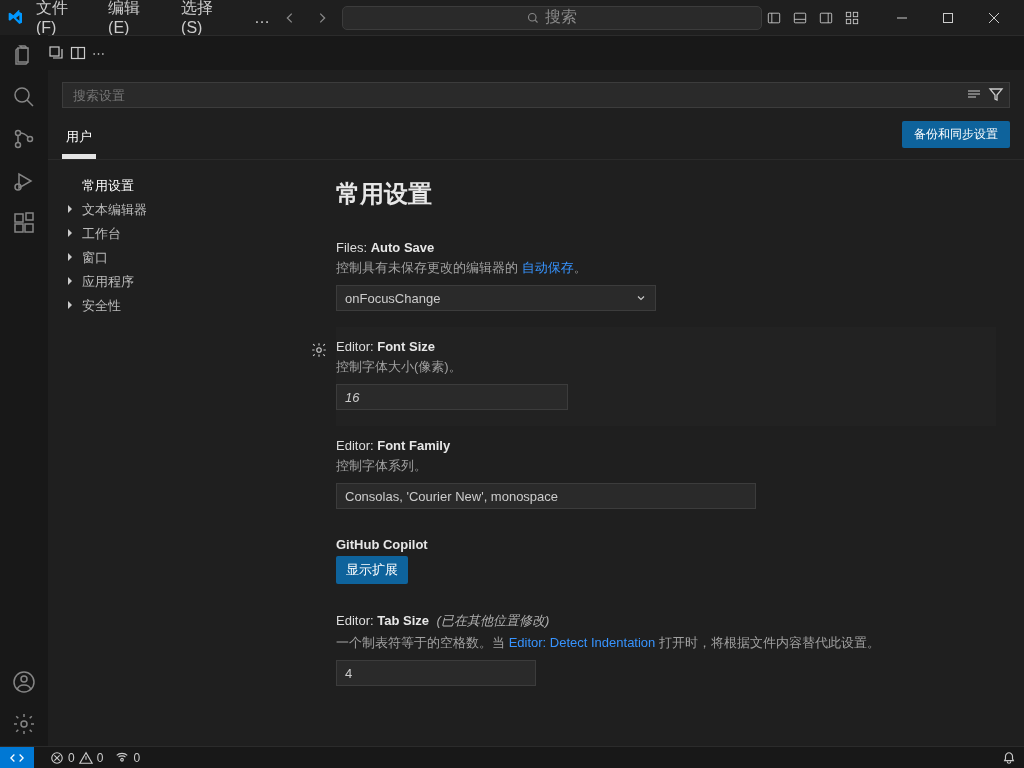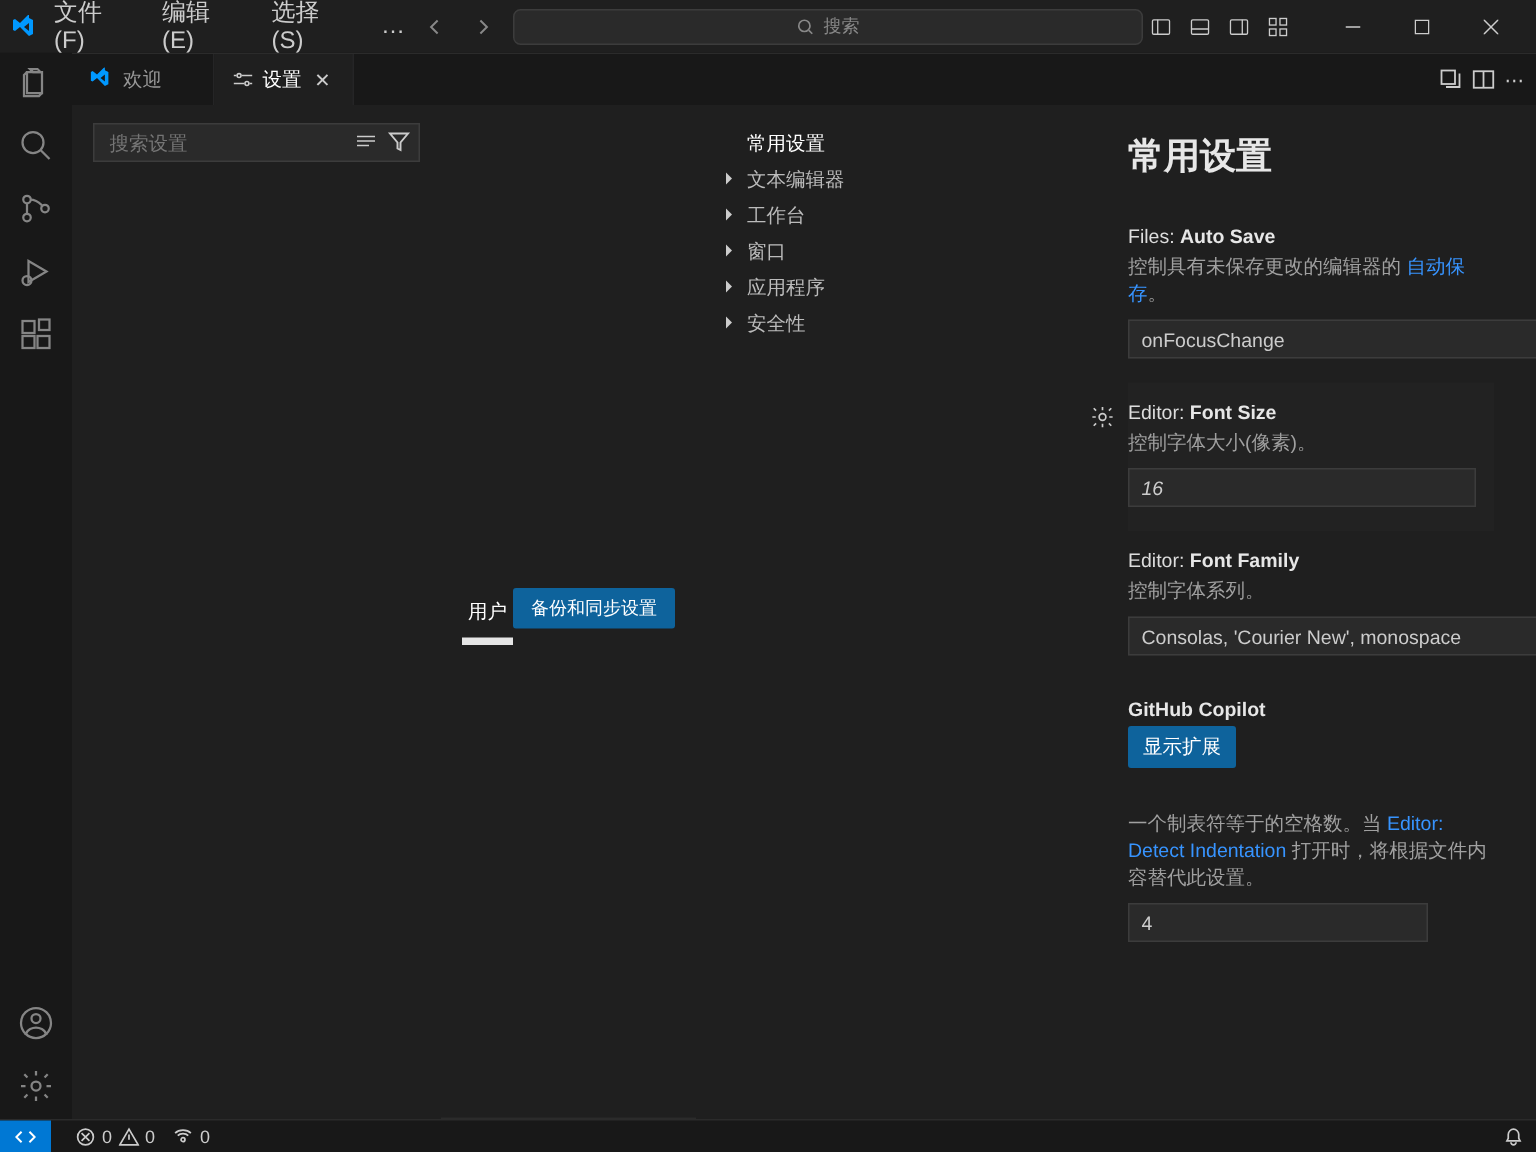--- a/index.html
+++ b/index.html
@@ -4,37 +4,37 @@
 <style>
 * { margin: 0; padding: 0; box-sizing: border-box; }
 body { font-family: -apple-system, "Segoe UI", sans-serif; background: #1e1e1e; color: #cccccc; font-size: 13px; width: 1024px; height: 768px; overflow: hidden; display: flex; flex-direction: column; }
 .titlebar { height: 35px; background: #1f1f1f; display: flex; align-items: center; padding: 0 8px; justify-content: space-between; color: #cccccc; }
 .titlebar-left { display: flex; align-items: center; gap: 4px; }
 .titlebar-center { display: flex; align-items: center; gap: 8px; flex: 1; justify-content: center; }
 .titlebar-right { display: flex; align-items: center; gap: 2px; }
 .vscode-logo { width: 16px; height: 16px; color: #0098ff; }
 .menu-item { padding: 4px 8px; cursor: default; font-size: 16px; }
 .nav-arrow { width: 24px; height: 24px; display: flex; align-items: center; justify-content: center; color: #888; cursor: default; }
-.search-bar { background: #2a2a2a; border: 1px solid #3c3c3c; border-radius: 5px; height: 24px; width: 420px; display: flex; align-items: center; justify-content: center; color: #888; gap: 6px; font-size: 12px; }
+.search-bar { background: #2a2a2a; border: 1px solid #3c3c3c; border-radius: 5px; height: 24px; width: 420px; display: flex; align-items: center; justify-content: center; color: #888; gap: 6px; font-size: 16px; }
 .layout-icon { width: 24px; height: 24px; display: flex; align-items: center; justify-content: center; color: #ccc; cursor: default; }
 .window-btn { width: 44px; height: 30px; display: flex; align-items: center; justify-content: center; color: #ccc; cursor: default; }
 .main-area { display: flex; flex: 1; overflow: hidden; }
 .activity-bar { width: 48px; background: #181818; display: flex; flex-direction: column; align-items: center; padding-top: 8px; justify-content: space-between; padding-bottom: 10px;}
 .activity-top, .activity-bottom { display: flex; flex-direction: column; gap: 18px; align-items: center; }
 .activity-icon { width: 24px; height: 24px; color: #858585; display: flex; align-items: center; justify-content: center; cursor: default; }
 .activity-bar .activity-icon { position: relative; padding: 4px 0;}
 .editor-area { flex: 1; display: flex; flex-direction: column; background: #1f1f1f; overflow: hidden;}
 .tab-bar { height: 35px; background: #181818; display: flex; align-items: stretch; justify-content: space-between; border-top: 1px solid #2b2b2b; }
 .tabs { display: flex; }
 .tab { display: flex; align-items: center; padding: 0 12px; gap: 6px; background: #181818; color: #969696; font-size: 13px; border-right: 1px solid #252526; cursor: default; }
 .tab.active { background: #1f1f1f; color: #fff; }
 .tab-close { width: 16px; height: 16px; display: flex; align-items: center; justify-content: center; color: #ccc; visibility: hidden; }
 .tab.active .tab-close, .tab:hover .tab-close { visibility: visible; }
 .tab-actions { display: flex; align-items: center; padding-right: 8px; gap: 6px; color: #ccc; }
-.settings-root { flex: 1; display: flex; overflow: hidden; }
+.settings-root { flex: 1; display: flex; flex-direction: column; overflow: hidden; }
 .settings-search-row { padding: 12px 14px 6px 14px; }
 .settings-search { width: 100%; background: #2a2a2a; border: 1px solid #3c3c3c; height: 26px; color: #ccc; padding: 0 30px 0 10px; font-size: 13px; position: relative; }
 .settings-search-wrap { position: relative; }
 .settings-search-icons { position: absolute; right: 6px; top: 4px; display: flex; gap: 6px; color: #ccc; }
 .settings-scope-row { display: flex; align-items: center; padding: 6px 14px 0 14px; justify-content: space-between; border-bottom: 1px solid #2b2b2b; }
 .scope-tab { padding: 8px 4px; color: #aaa; font-size: 13px; border-bottom: 1px solid transparent; cursor: default;}
 .scope-tab.active { color: #fff; border-bottom: 5px solid #e5e5e5; }
 .sync-btn { background: #0e639c; color: #fff; border: none; padding: 5px 12px; font-size: 12px; border-radius: 2px; margin-bottom: 10px; cursor: default;}
 .settings-body { display: flex; flex: 1; overflow: hidden; }
 .settings-toc { width: 260px; padding: 14px 14px 0 14px; overflow-y: auto; font-size: 13px; }
@@ -45,21 +45,21 @@
 .settings-heading { font-size: 24px; font-weight: 700; color: #e7e7e7; margin: 10px 0 18px 0; }
 .setting-item { padding: 12px 0 16px 0; position: relative; }
 .setting-item.active-anchor { background: #26262680; }
 .anchor-gear { position: absolute; left: -26px; top: 14px; color:#ccc; width:18px; height:18px; }
 .setting-label { font-size: 13px; color: #ccc; margin-bottom: 4px; }
 .setting-label .prefix { font-weight: 400; color: #ddd; }
 .setting-label .name { font-weight: 700; color: #e7e7e7; }
 .setting-label .mod { font-style: italic; color: #b0b0b0; font-weight: 400; margin-left: 4px; }
 .setting-desc { font-size: 13px; color: #a0a0a0; margin-bottom: 8px; }
 .setting-desc .link { color: #3794ff; }
-.setting-select { background: #2a2a2a; border: 1px solid #3c3c3c; color: #ccc; height: 26px; width: 375px; padding: 0 8px; display: flex; align-items: center; justify-content: space-between; font-size: 13px; }
+.setting-select { background: #2a2a2a; border: 1px solid #3c3c3c; color: #ccc; height: 26px; width: 320px; padding: 0 8px; display: flex; align-items: center; justify-content: space-between; font-size: 13px; }
 .setting-input { background: #2a2a2a; border: 1px solid #3c3c3c; color: #ccc; height: 26px; padding: 0 8px; font-size: 13px; }
 .setting-btn { background: #0e639c; color:#fff; border:none; padding: 5px 10px; font-size:13px; border-radius:2px; cursor:default; }
 .status-bar { height: 22px; background: #181818; display: flex; align-items: center; padding: 0 8px; justify-content: space-between; font-size: 12px; color: #ccc; border-top:1px solid #2b2b2b; }
 .status-left { display: flex; align-items: center; gap: 12px; }
 .status-remote { background: #0078d4; height: 22px; width: 34px; display: flex; align-items: center; justify-content: center; margin-left: -8px; margin-right: 4px; color:#fff;}
 .status-item { display: flex; align-items: center; gap: 4px; }
 svg { display: block; }
 </style>
 </head>
 <body>
@@ -193,43 +193,20 @@
           <svg width="24" height="24" viewBox="0 0 24 24" fill="none" stroke="currentColor" stroke-width="1.5">
             <circle cx="12" cy="12" r="3"></circle>
             <path d="M12 2v3M12 19v3M4.2 4.2l2.1 2.1M17.7 17.7l2.1 2.1M2 12h3M19 12h3M4.2 19.8l2.1-2.1M17.7 6.3l2.1-2.1"></path>
           </svg>
         </div>
     </div>
   </div>
 
   <div class="editor-area">
     <div class="tab-bar">
-      <div class="tabs">
-        <div class="tab">
-          <span class="vscode-logo">
-              <svg width="14" height="14" viewBox="0 0 24 24" fill="#0098ff">
-                <path d="M17 3l4 2v14l-4 2-9-9-5 4-2-1V5l2-1 5 4 9-9zm0 5l-5 4 5 4V8z"></path>
-              </svg>
-            </span>
-          <span>欢迎</span>
-          <span class="tab-close">✕</span>
-        </div>
-        <div class="tab active">
-          <span>
-              <svg width="14" height="14" viewBox="0 0 16 16" fill="none" stroke="#ccc" stroke-width="1.2">
-                <circle cx="5" cy="5" r="1.5"></circle>
-                <path d="M1 5h2M7 5h8"></path>
-                <circle cx="11" cy="11" r="1.5"></circle>
-                <path d="M1 11h8M13 11h2"></path>
-              </svg>
-            </span>
-          <span>设置</span>
-          <span class="tab-close">✕</span>
-        </div>
-      </div>
       <div class="tab-actions">
         <span>
             <svg width="16" height="16" viewBox="0 0 16 16" fill="none" stroke="currentColor" stroke-width="1.2">
               <rect x="2" y="2" width="9" height="9"></rect>
               <path d="M5 13h9V4"></path>
             </svg>
           </span>
         <span>
             <svg width="16" height="16" viewBox="0 0 16 16" fill="none" stroke="currentColor" stroke-width="1.2">
               <rect x="1.5" y="2.5" width="13" height="11"></rect>
@@ -321,20 +298,25 @@
           </div>
 
           <div class="setting-item">
             <div class="setting-label">
               <span class="name">GitHub Copilot</span>
             </div>
             <button class="setting-btn">显示扩展</button>
           </div>
 
           <div class="setting-item">
+            <div class="setting-label">
+              <span class="prefix">Editor:</span>
+              <span class="name">Tab Size</span>
+              <span class="mod">(已在其他位置修改)</span>
+            </div>
             <div class="setting-desc">
               <span>一个制表符等于的空格数。当 </span><span class="link">Editor: Detect Indentation</span><span> 打开时，将根据文件内容替代此设置。</span>
             </div>
             <input class="setting-input" style="width: 200px;" value="4">
           </div>
 
         </div>
       </div>
     </div>
   </div>

